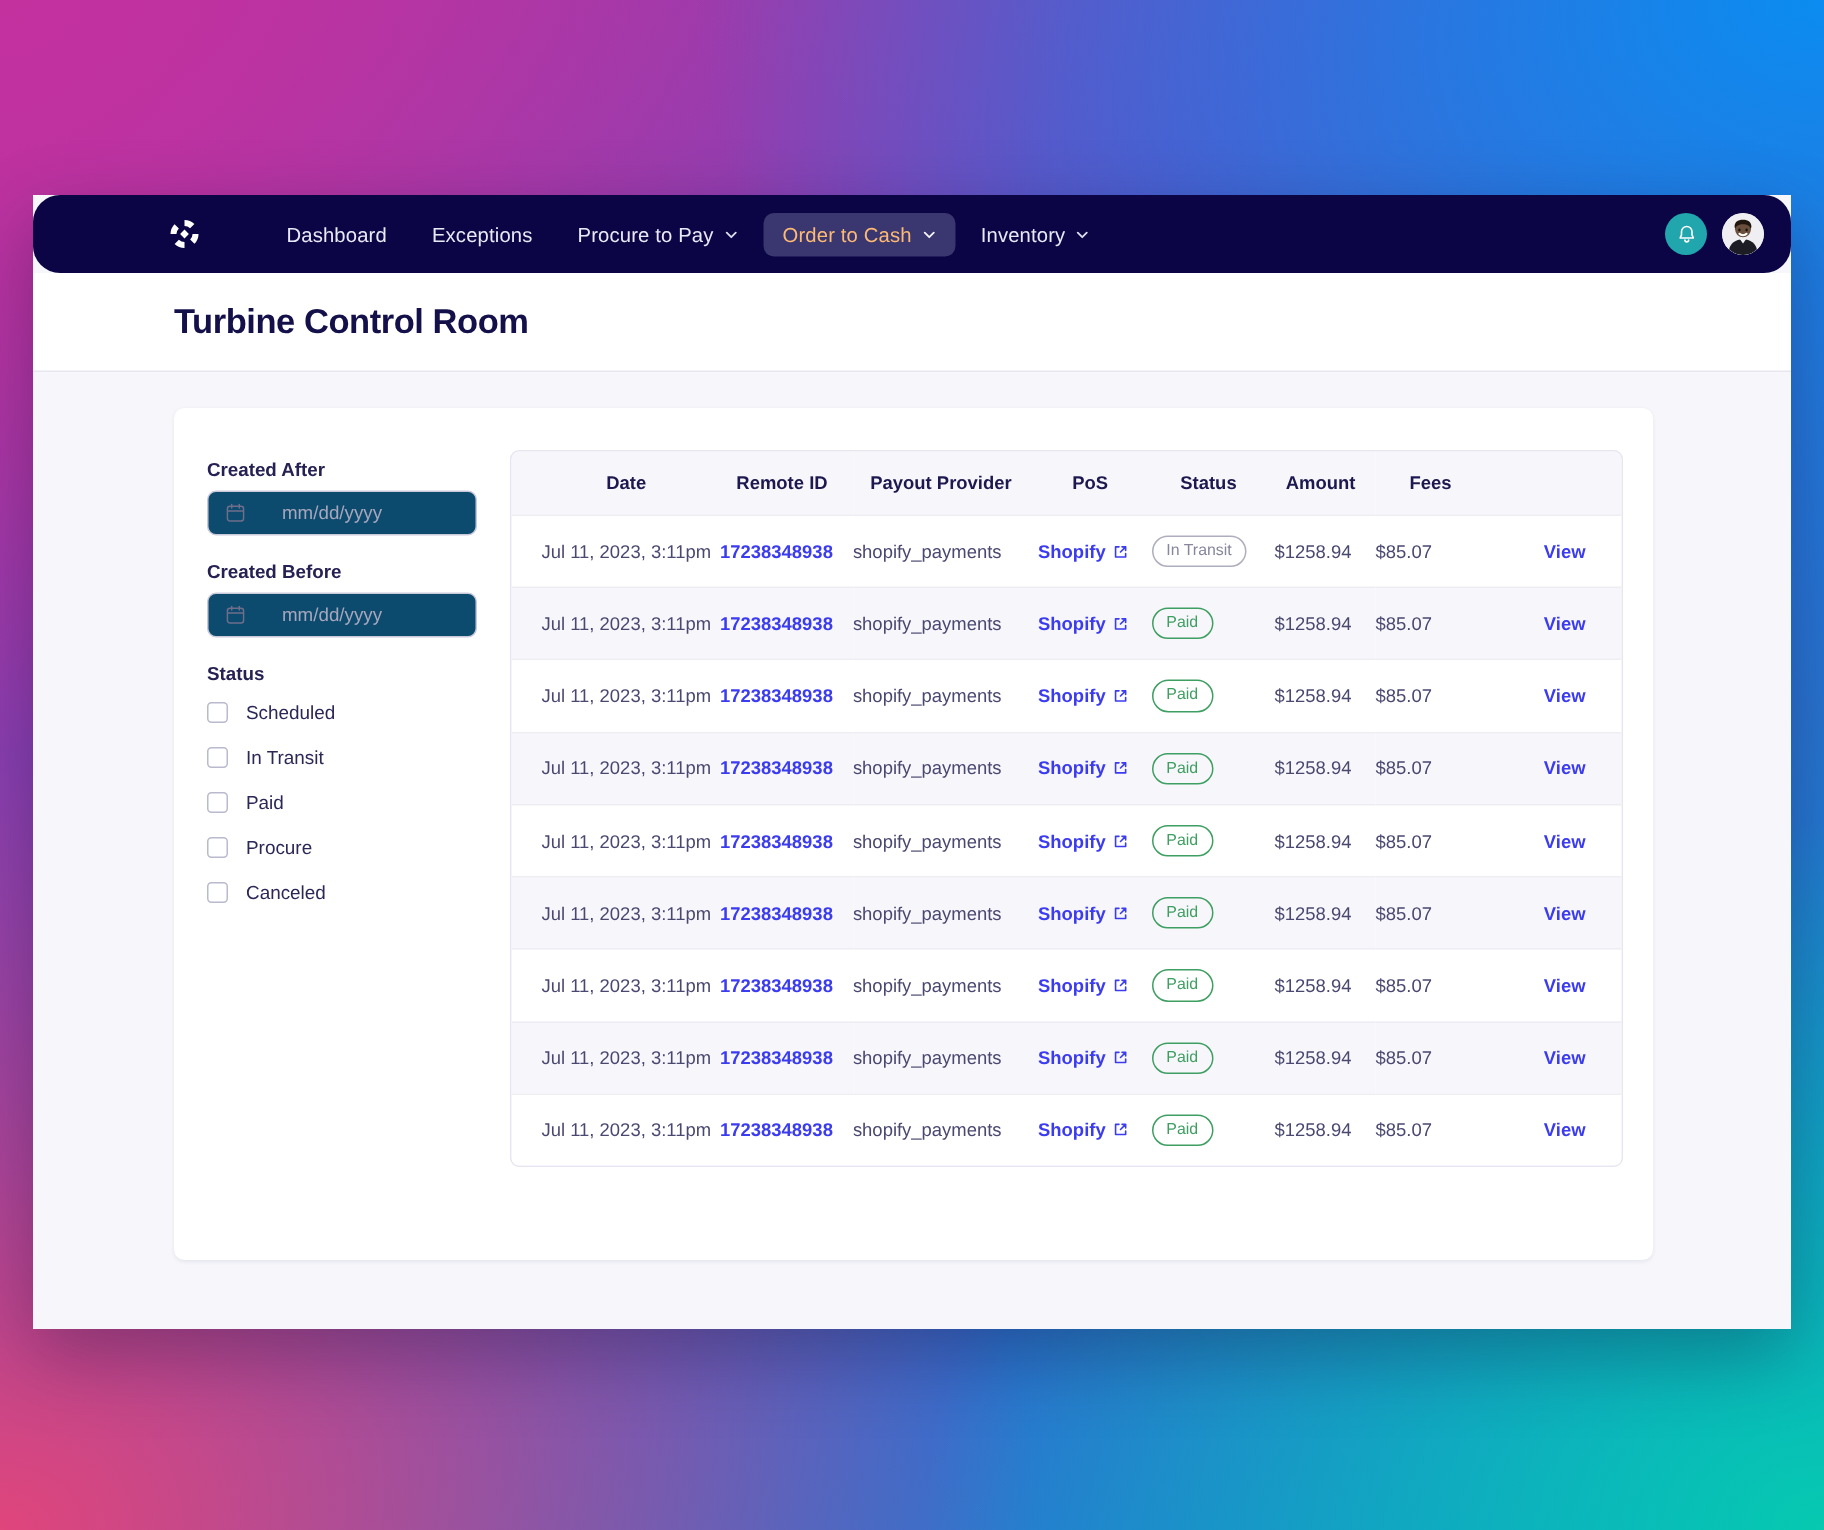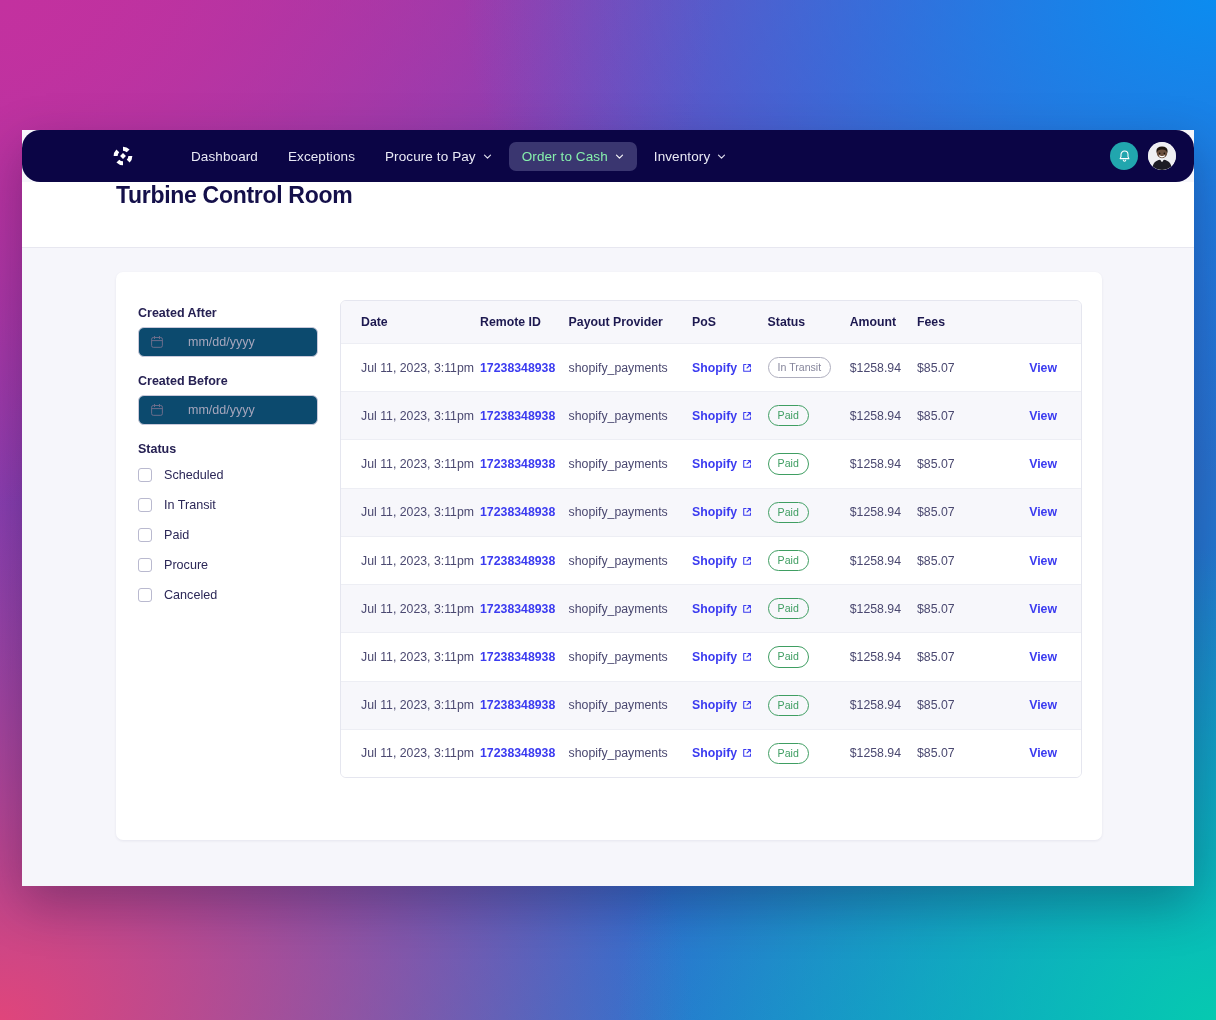--- a/index.html
+++ b/index.html
@@ -57,40 +57,41 @@
     align-items: center;
     gap: 7px;
     padding: 7px 13px;
     border-radius: 7px;
     color: #e9e9f5;
     font-size: 13.5px;
     letter-spacing: .1px;
     white-space: nowrap;
     cursor: pointer;
   }
-  .nav-item.active { background: #3a3670; color: #86efac; }
+  .nav-item.active { background: #3a3670; color: #fdba74; }
   .chev { width: 9px; height: 9px; display:block; opacity: .95; }
   #nav-right { margin-left: auto; display: flex; align-items: center; gap: 10px; }
   #bell-button {
     width: 28px; height: 28px; border-radius: 50%;
     background: #21a6ae;
     display: flex; align-items: center; justify-content: center;
     cursor: pointer;
   }
   #avatar {
     width: 28px; height: 28px; border-radius: 50%;
     overflow: hidden; background: #e6e6ee; cursor: pointer;
     display:block;
   }
 
   
   #title-band {
     height: 66px;
     background: #ffffff;
     display: flex;
+    align-items: center;
     padding-left: 94px;
     border-bottom: 1px solid #e7e7f0;
   }
   #page-title {
     font-size: 23px;
     font-weight: bold;
     color: #14104a;
     letter-spacing: -0.3px;
   }
 
@@ -151,21 +152,21 @@
   
   #table-wrap {
     flex: 1;
     border: 1px solid #e5e6ef;
     border-radius: 6px;
     overflow: hidden;
   }
   table { width: 100%; border-collapse: collapse; }
   thead tr { background: #f7f7fb; }
   th {
-    text-align: left;
+    text-align: center;
     font-size: 12.3px;
     font-weight: bold;
     color: #1d1950;
     padding: 14px 6px 14px 0;
     white-space: nowrap;
   }
   th:first-child, td:first-child { padding-left: 20px; }
   td {
     font-size: 12.3px;
     color: #4a4870;

